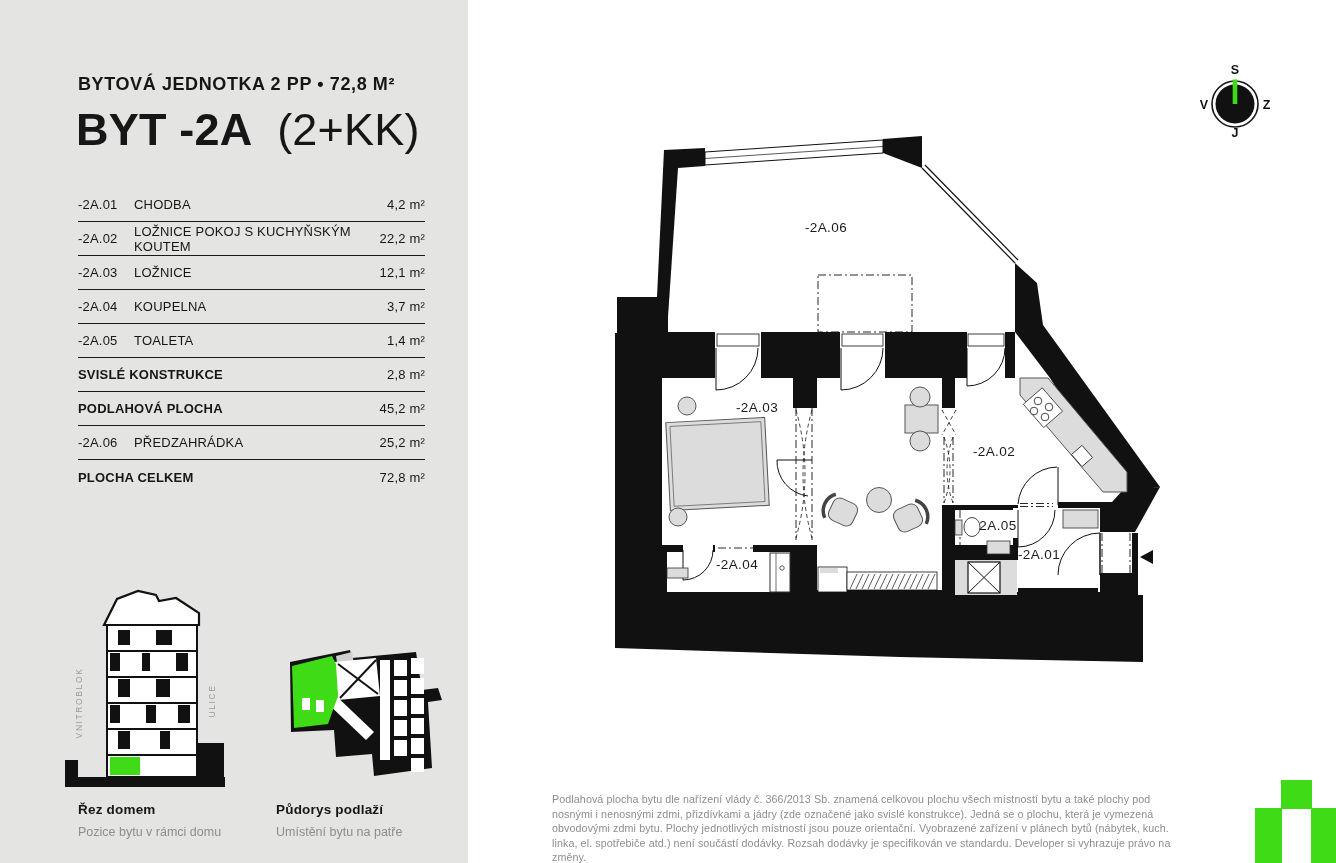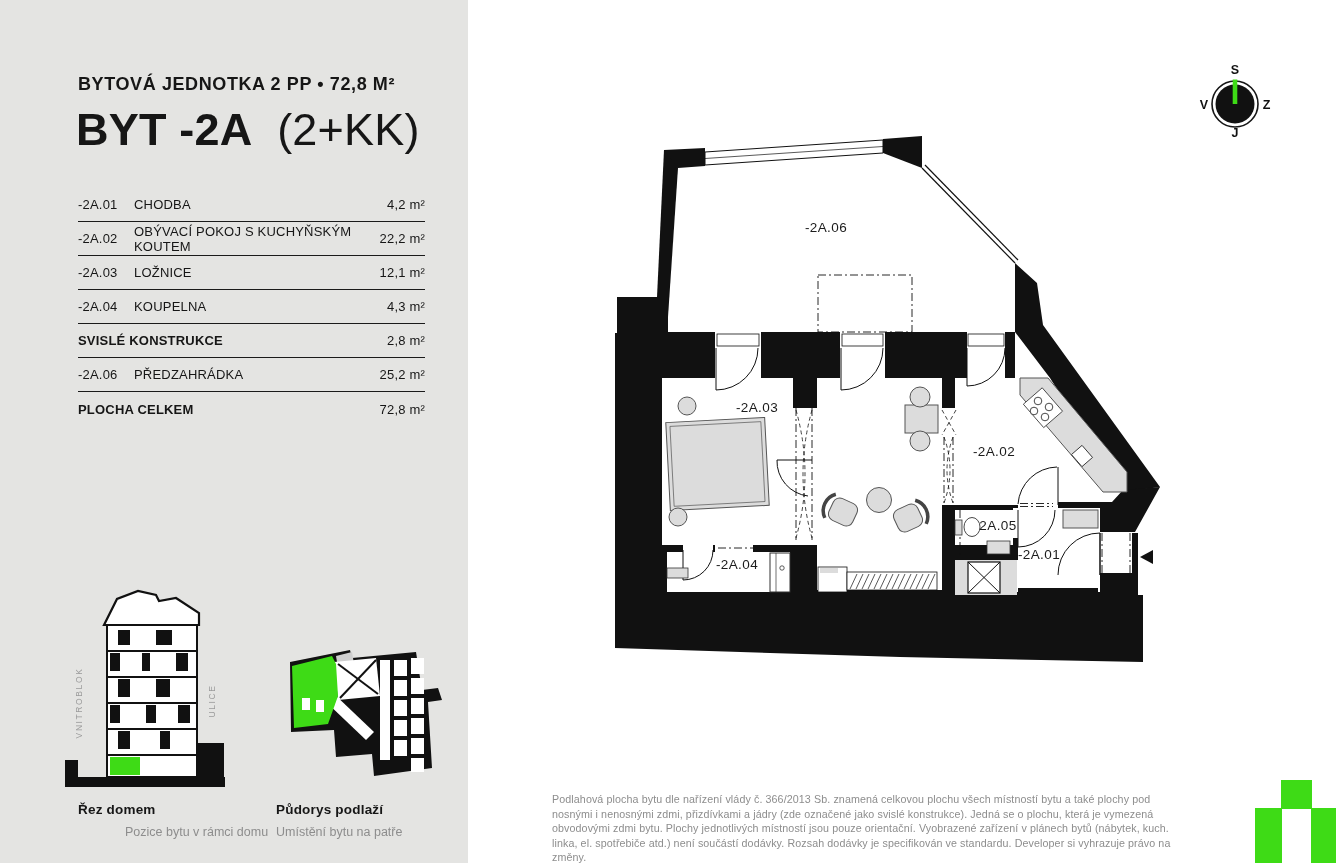--- a/index.html
+++ b/index.html
@@ -50,36 +50,45 @@
 </div>
 
 <div class="abs table">
     <div class="trow">
       <span class="c">-2A.01</span>
       <span class="n">CHODBA</span>
       <span class="a">4,2 m²</span>
     </div>
     <div class="trow">
       <span class="c">-2A.02</span>
-      <span class="n">OBÝVACÍ POKOJ S KUCHYŇSKÝM KOUTEM</span>
+      <span class="n">LOŽNICE POKOJ S KUCHYŇSKÝM KOUTEM</span>
       <span class="a">22,2 m²</span>
     </div>
     <div class="trow">
       <span class="c">-2A.03</span>
       <span class="n">LOŽNICE</span>
       <span class="a">12,1 m²</span>
     </div>
     <div class="trow">
       <span class="c">-2A.04</span>
       <span class="n">KOUPELNA</span>
-      <span class="a">4,3 m²</span>
+      <span class="a">3,7 m²</span>
+    </div>
+    <div class="trow">
+      <span class="c">-2A.05</span>
+      <span class="n">TOALETA</span>
+      <span class="a">1,4 m²</span>
     </div>
     <div class="trow bold">
       <span class="n">SVISLÉ KONSTRUKCE</span>
       <span class="a">2,8 m²</span>
+    </div>
+    <div class="trow bold">
+      <span class="n">PODLAHOVÁ PLOCHA</span>
+      <span class="a">45,2 m²</span>
     </div>
     <div class="trow">
       <span class="c">-2A.06</span>
       <span class="n">PŘEDZAHRÁDKA</span>
       <span class="a">25,2 m²</span>
     </div>
     <div class="trow bold boldarea">
       <span class="n">PLOCHA CELKEM</span>
       <span class="a">72,8 m²</span>
     </div>
@@ -110,21 +119,21 @@
       <rect x="86" y="120" width="10" height="18"></rect>
       <rect x="118" y="120" width="12" height="18"></rect>
     <rect x="58" y="146" width="12" height="18"></rect>
       <rect x="100" y="146" width="10" height="18"></rect>
   </g>
   <rect x="50" y="172" width="30" height="18" class="accent-shape"></rect>
   <text x="22" y="118" text-anchor="middle" transform="rotate(-90 22 118)" class="vlabel">VNITROBLOK</text>
   <text x="155" y="116" text-anchor="middle" transform="rotate(-90 155 116)" class="vlabel">ULICE</text>
 </svg>
 <div class="abs cap-title" style="left:78px;top:802px;">Řez domem</div>
-<div class="abs cap-sub" style="left:78px;top:821px;margin-left:47px;">Pozice bytu v rámci domu</div>
+<div class="abs cap-sub" style="left:78px;top:821px;">Pozice bytu v rámci domu</div>
 
 <svg class="abs" style="left:276px;top:640px;" width="200" height="145" viewBox="0 0 200 145">
   <path d="M 14,22 L 74,10 L 76,18 L 140,12 L 146,50 L 162,48 L 166,60 L 152,62 L 156,128 L 98,136 L 96,114 L 60,117 L 58,90 L 15,92 Z" fill="#111"></path>
   <polygon points="60,16 76,12 78,24 62,28" fill="#cfcfcf"></polygon>
   <g fill="#fff">
     <polygon points="58,22 100,18 104,56 62,60"></polygon>
     <polygon points="56,52 98,92 90,100 48,60"></polygon>
     <rect x="104" y="20" width="10" height="100"></rect>
     <rect x="118" y="20" width="13" height="16"></rect>
       <rect x="118" y="40" width="13" height="16"></rect>

